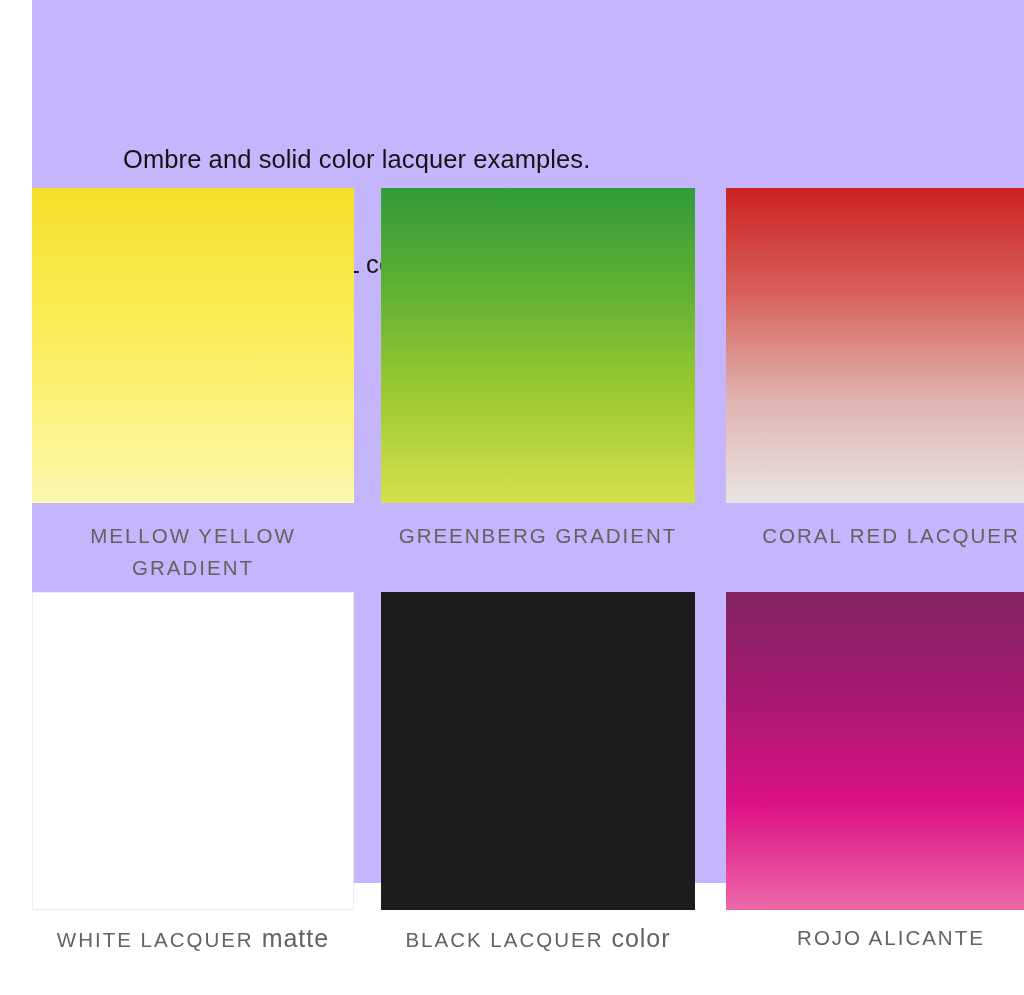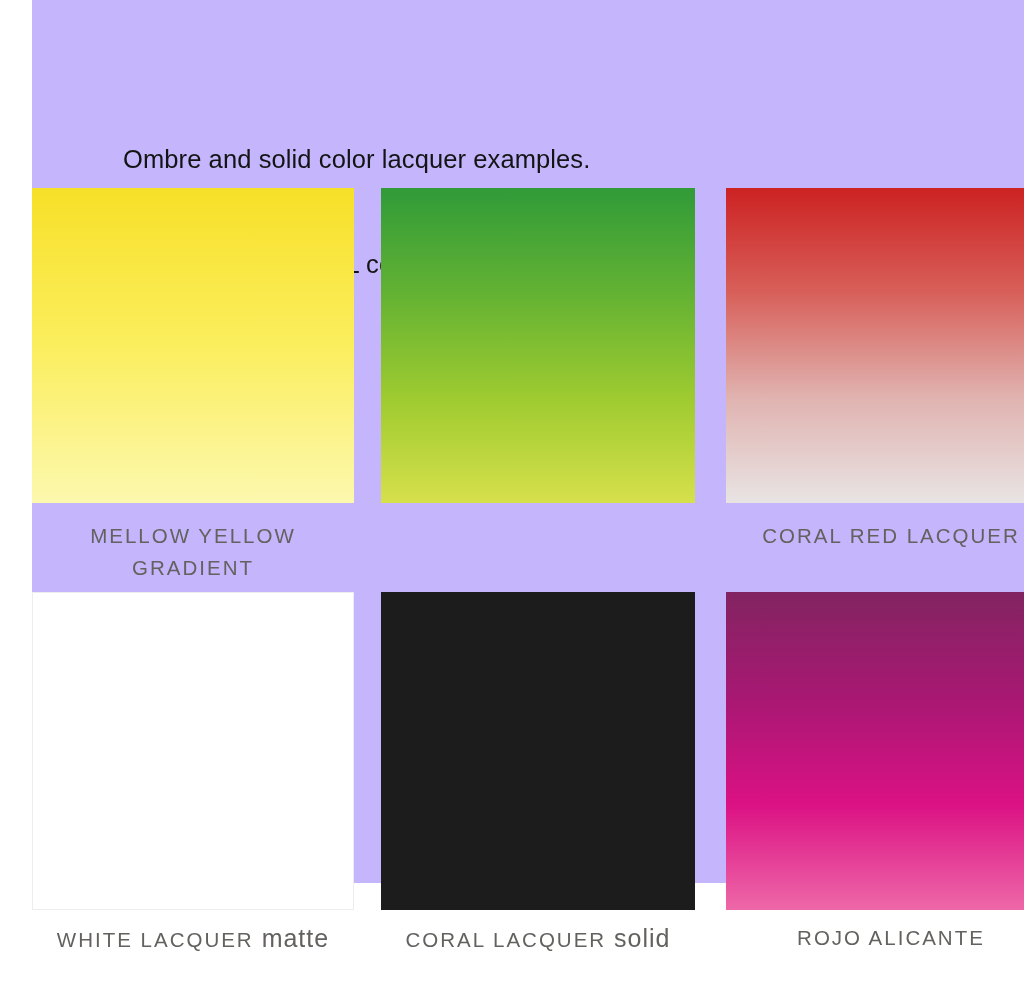--- a/index.html
+++ b/index.html
@@ -111,39 +111,40 @@
 
     <div class="row row-top">
 
       <div class="cell cell-0">
         <div class="swatch" style="background: linear-gradient(rgb(247, 224, 40), rgb(251, 238, 94), rgb(252, 248, 174));"></div>
         <div class="caption"><span>MELLOW YELLOW GRADIENT</span></div>
       </div>
 
       <div class="cell cell-1">
         <div class="swatch" style="background: linear-gradient(rgb(48, 155, 56), rgb(99, 178, 51), rgb(158, 203, 48), rgb(214, 224, 76));"></div>
+        <div class="caption"><span>GREENBERG GRADIENT</span></div>
       </div>
 
       <div class="cell cell-2">
         <div class="swatch" style="background: linear-gradient(rgb(204, 34, 34), rgb(216, 96, 90), rgb(224, 179, 176), rgb(232, 228, 228));"></div>
         <div class="caption"><span>CORAL RED LACQUER</span></div>
       </div>
 
     </div>
 
     <div class="row row-bottom">
 
       <div class="cell cell-0">
         <div class="swatch swatch-bordered" style="background: rgb(255, 255, 255);"></div>
         <div class="caption"><span>WHITE LACQUER</span><span class="finish"> matte</span></div>
       </div>
 
       <div class="cell cell-1">
         <div class="swatch" style="background: rgb(28, 28, 28);"></div>
-        <div class="caption"><span>CORAL LACQUER</span><span class="finish"> solid</span></div>
+        <div class="caption"><span>BLACK LACQUER</span><span class="finish"> color</span></div>
       </div>
 
       <div class="cell cell-2">
         <div class="swatch" style="background: linear-gradient(rgb(130, 36, 97), rgb(168, 24, 115), rgb(219, 17, 132), rgb(238, 104, 168));"></div>
         <div class="caption"><span>ROJO ALICANTE</span></div>
       </div>
 
     </div>
 
   </div>

